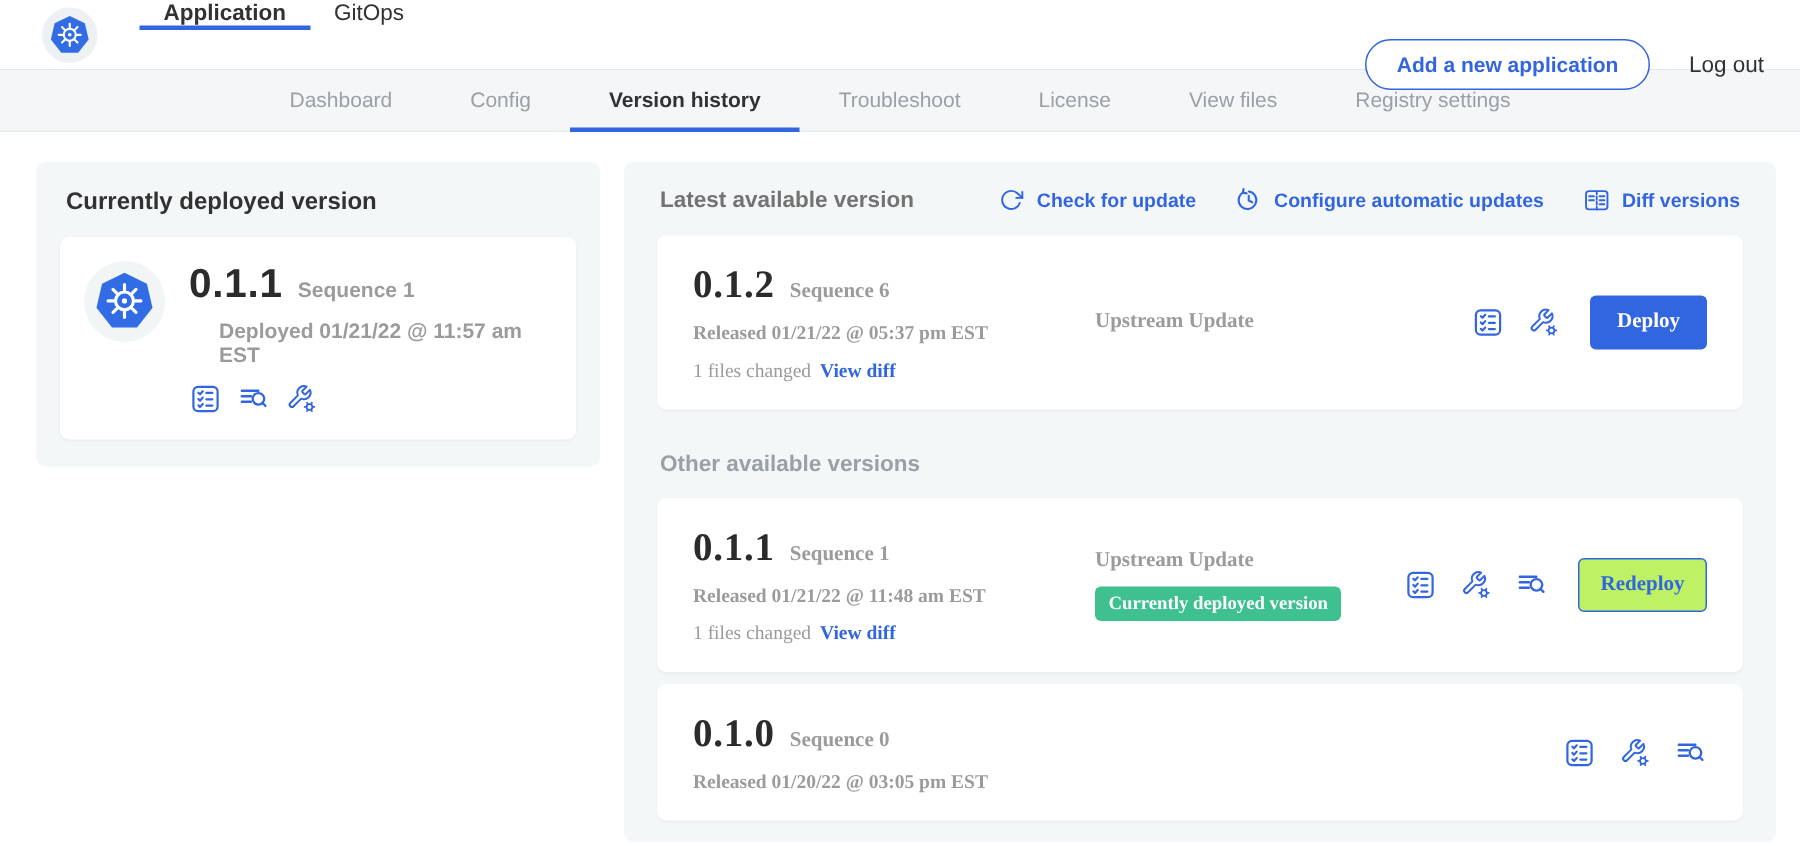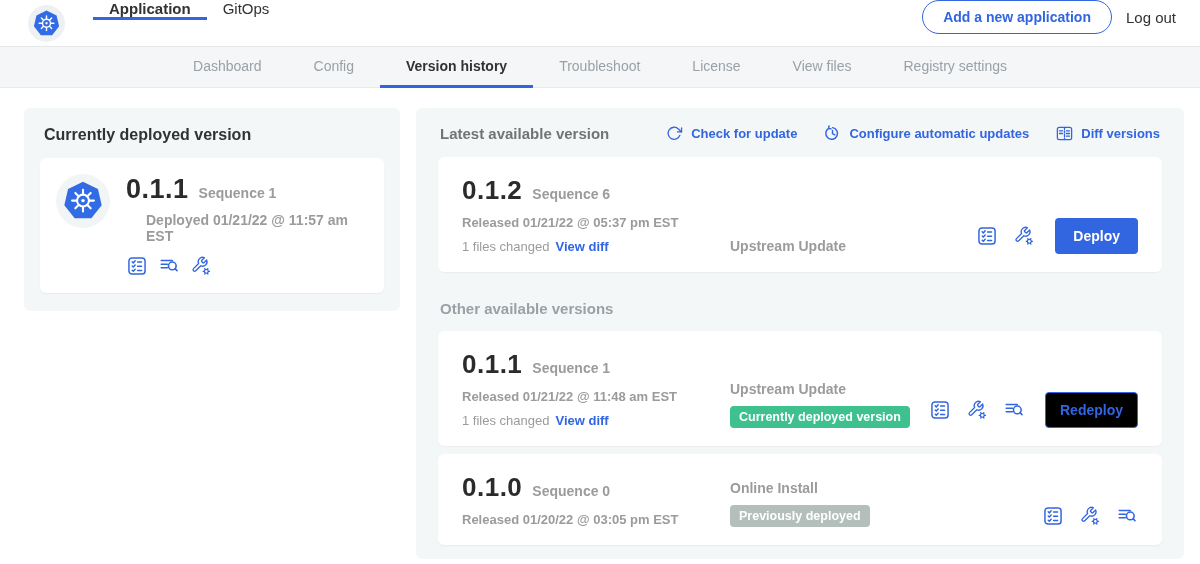--- a/index.html
+++ b/index.html
@@ -9,21 +9,21 @@
   
   .navbar { height:47px; background:#fff; border-bottom:1px solid #e5e8ea;
             display:flex; align-items:flex-start; padding:0 24px 0 28px; }
   .nav-logo { align-self:center; width:37px; height:37px; border-radius:50%;
               background:#eef1f3; display:flex; align-items:center; justify-content:center; }
   .nav-logo svg { width:31px; height:31px; }
   .nav-tabs { display:flex; margin-left:28px; }
   .nav-tab { display:flex; align-items:center; padding:0 16px; font-size:15px;
              color:#323232; cursor:pointer; border-bottom:3px solid transparent; margin-bottom:-1px; }
   .nav-tab.active { font-weight:700; border-bottom-color:#3265e0; }
-  .nav-right { margin-left:auto; display:flex; align-items:center; gap:14px; }
+  .nav-right { margin-left:auto; display:flex; align-items:center; gap:26px;margin-top:26px; }
   .pill-btn { border:1px solid #3265e0; color:#3265e0; background:#fff; font-weight:700;
               font-size:14px; padding:8px 20px; border-radius:18px; cursor:pointer;
               font-family:inherit; }
   .logout { font-size:15px; color:#323232; cursor:pointer; }
 
   
   .subnav { height:41px; background:#f4f6f7; border-bottom:1px solid #e8ebed;
             display:flex; justify-content:center; }
   .subnav-tab { display:flex; align-items:center; padding:0 26px; font-size:14px;
                 color:#9aa1a6; cursor:pointer; border-bottom:3px solid transparent; margin-bottom:-1px; }
@@ -50,38 +50,38 @@
 
   .right-panel { flex:1; padding:16px 22px 14px 22px; }
   .rp-head { display:flex; align-items:center; margin:0 2px 14px 2px; }
   .rp-title { font-size:15px; font-weight:700; color:#737373; }
   .rp-actions { margin-left:auto; display:flex; align-items:center; gap:26px; }
   .action-link { display:flex; align-items:center; gap:7px; color:#3265e0; font-size:13px;
                  font-weight:700; cursor:pointer; }
   .action-link .ic { width:19px; height:19px; }
 
   .version-row { background:#fff; border-radius:6px; box-shadow:0 1px 2px rgba(50,60,70,.06);
-                 display:flex; align-items:flex-end; padding:18px 24px; }
+                 display:flex; align-items:center; padding:18px 24px;font-family:Liberation Serif, serif; }
   .row-space-lg { margin-bottom:28px; }
   .row-space-sm { margin-bottom:8px; }
   .other-title { font-size:15px; font-weight:600; color:#9aa1a6; margin:0 2px 14px 2px; }
   .vr-left { width:268px; flex:none; }
   .vr-left .ver-big { font-size:26px; }
   .vr-left .rel { font-size:13px; color:#9b9b9b; font-weight:600; margin-top:9px; }
   .files-line { margin-top:9px; font-size:13px; color:#9b9b9b; }
   .view-diff { color:#3265e0; font-weight:700; margin-left:6px; cursor:pointer; }
   .vr-mid { flex:1; display:flex; flex-direction:column; gap:9px; align-items:flex-start; }
   .source { font-size:14px; color:#9b9b9b; font-weight:700; }
   .badge { font-size:12.5px; font-weight:700; color:#fff; padding:4px 9px; border-radius:4px; }
   .badge.green { background:#3ec18e; }
   .badge.gray  { background:#b4bfbc; }
   .vr-right { margin-left:auto; display:flex; align-items:center; gap:15px; }
   .btn-solid { background:#3265e0; color:#fff; border:none; font-weight:700; font-size:14px;
                padding:10px 18px; border-radius:4px; cursor:pointer; font-family:inherit; margin-left:5px; }
-  .btn-outline { background:#000000; color:#3265e0; border:1px solid #3265e0; font-weight:700;
+  .btn-outline { background:#bef264; color:#3265e0; border:1px solid #3265e0; font-weight:700;
                  font-size:14px; padding:9px 14px; border-radius:4px; cursor:pointer;
                  font-family:inherit; margin-left:5px; }
   .hidden-defs { position:absolute; width:0; height:0; overflow:hidden; }
 </style>
 </head>
 <body>
 
 <svg class="hidden-defs" aria-hidden="true">
   <defs>
     <symbol id="i-k8s" viewBox="0 0 24 24">
@@ -323,24 +323,20 @@
       </div>
 
       <div class="version-row">
         <div class="vr-left">
           <div class="ver-line">
             <span class="ver-big">0.1.0</span>
             <span class="seq">Sequence 0</span>
           </div>
           <div class="rel">Released 01/20/22 @ 03:05 pm EST</div>
         </div>
-        <div class="vr-mid">
-          <span class="source">Online Install</span>
-          <span class="badge gray">Previously deployed</span>
-        </div>
         <div class="vr-right">
           <span class="ic">
               <svg>
                 <use href="#i-checklist"></use>
               </svg>
             </span>
           <span class="ic">
               <svg>
                 <use href="#i-wrench"></use>
               </svg>

